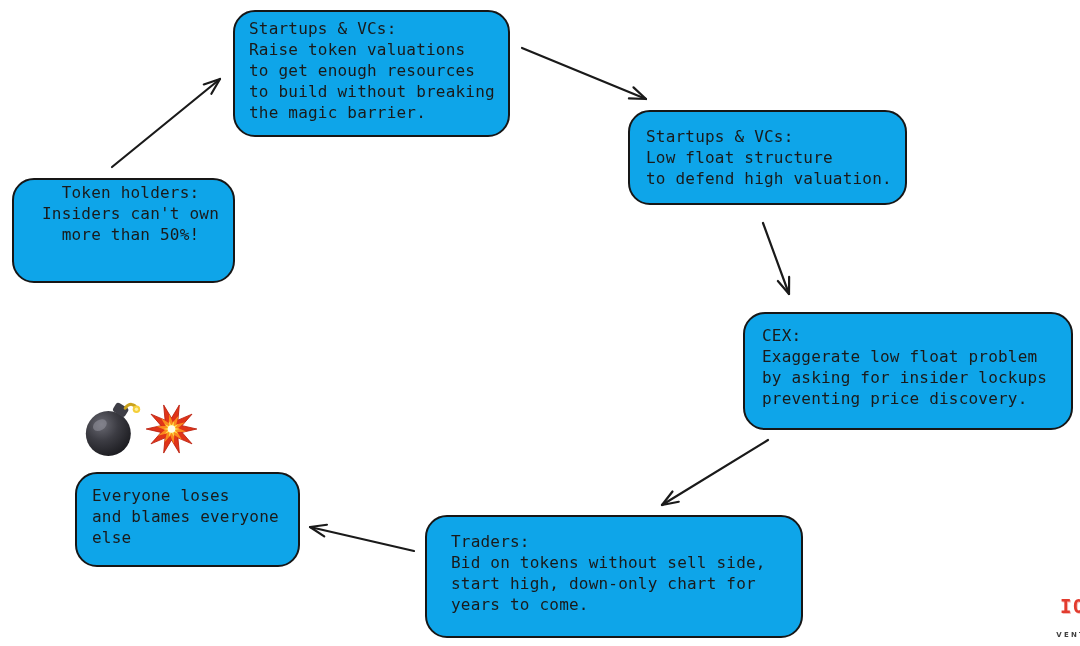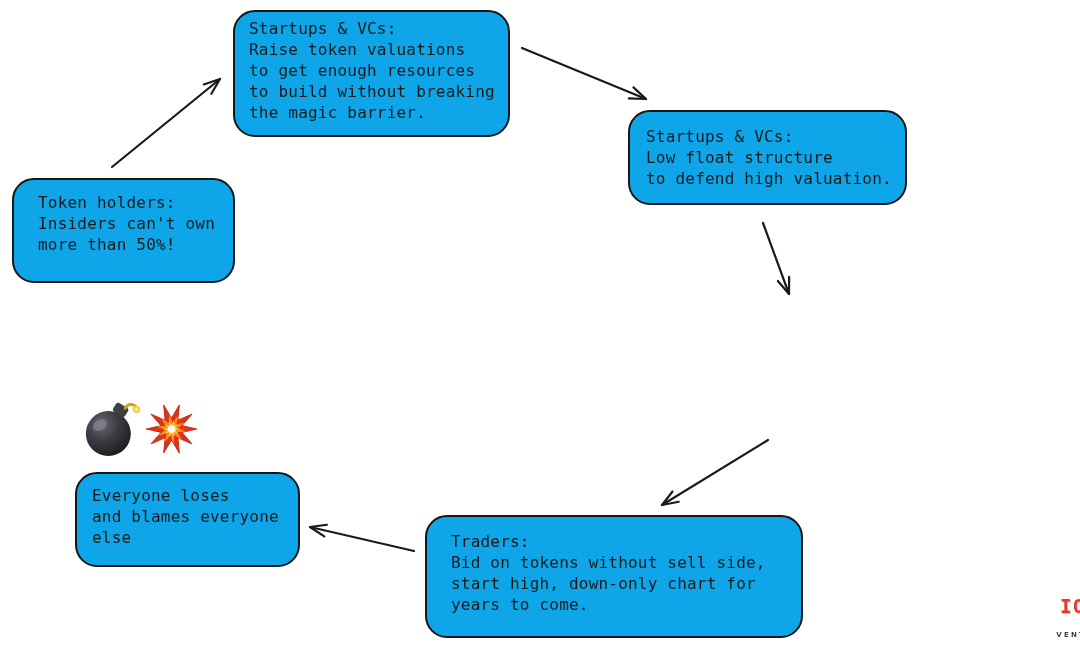--- a/index.html
+++ b/index.html
@@ -78,24 +78,28 @@
   <div class="node" style="left:233px; top:10px; width:277px; height:127px; padding:6px 10px 0 14px;">Startups &amp; VCs:
 Raise token valuations
 to get enough resources
 to build without breaking
 the magic barrier.</div>
 
   <div class="node" style="left:628px; top:110px; width:279px; height:95px; padding:14px 10px 0 16px;">Startups &amp; VCs:
 Low float structure
 to defend high valuation.</div>
 
-  <div class="node" style="left:12px; top:178px; width:223px; height:105px; padding:12px 10px 0 24px;">Token holders:
+  <div class="node" style="left:12px; top:178px; width:223px; height:105px; padding:2px 10px 0 24px;text-align:center;">Token holders:
 Insiders can't own
 more than 50%!</div>
 
+  <div class="node" style="left:743px; top:312px; width:330px; height:118px; padding:11px 10px 0 17px;">CEX:
+Exaggerate low float problem
+by asking for insider lockups
+preventing price discovery.</div>
 
   <div class="node" style="left:425px; top:515px; width:378px; height:123px; padding:14px 10px 0 24px;">Traders:
 Bid on tokens without sell side,
 start high, down-only chart for
 years to come.</div>
 
   <div class="node" style="left:75px; top:472px; width:225px; height:95px; padding:11px 10px 0 15px;">Everyone loses
 and blames everyone
 else</div>
 

